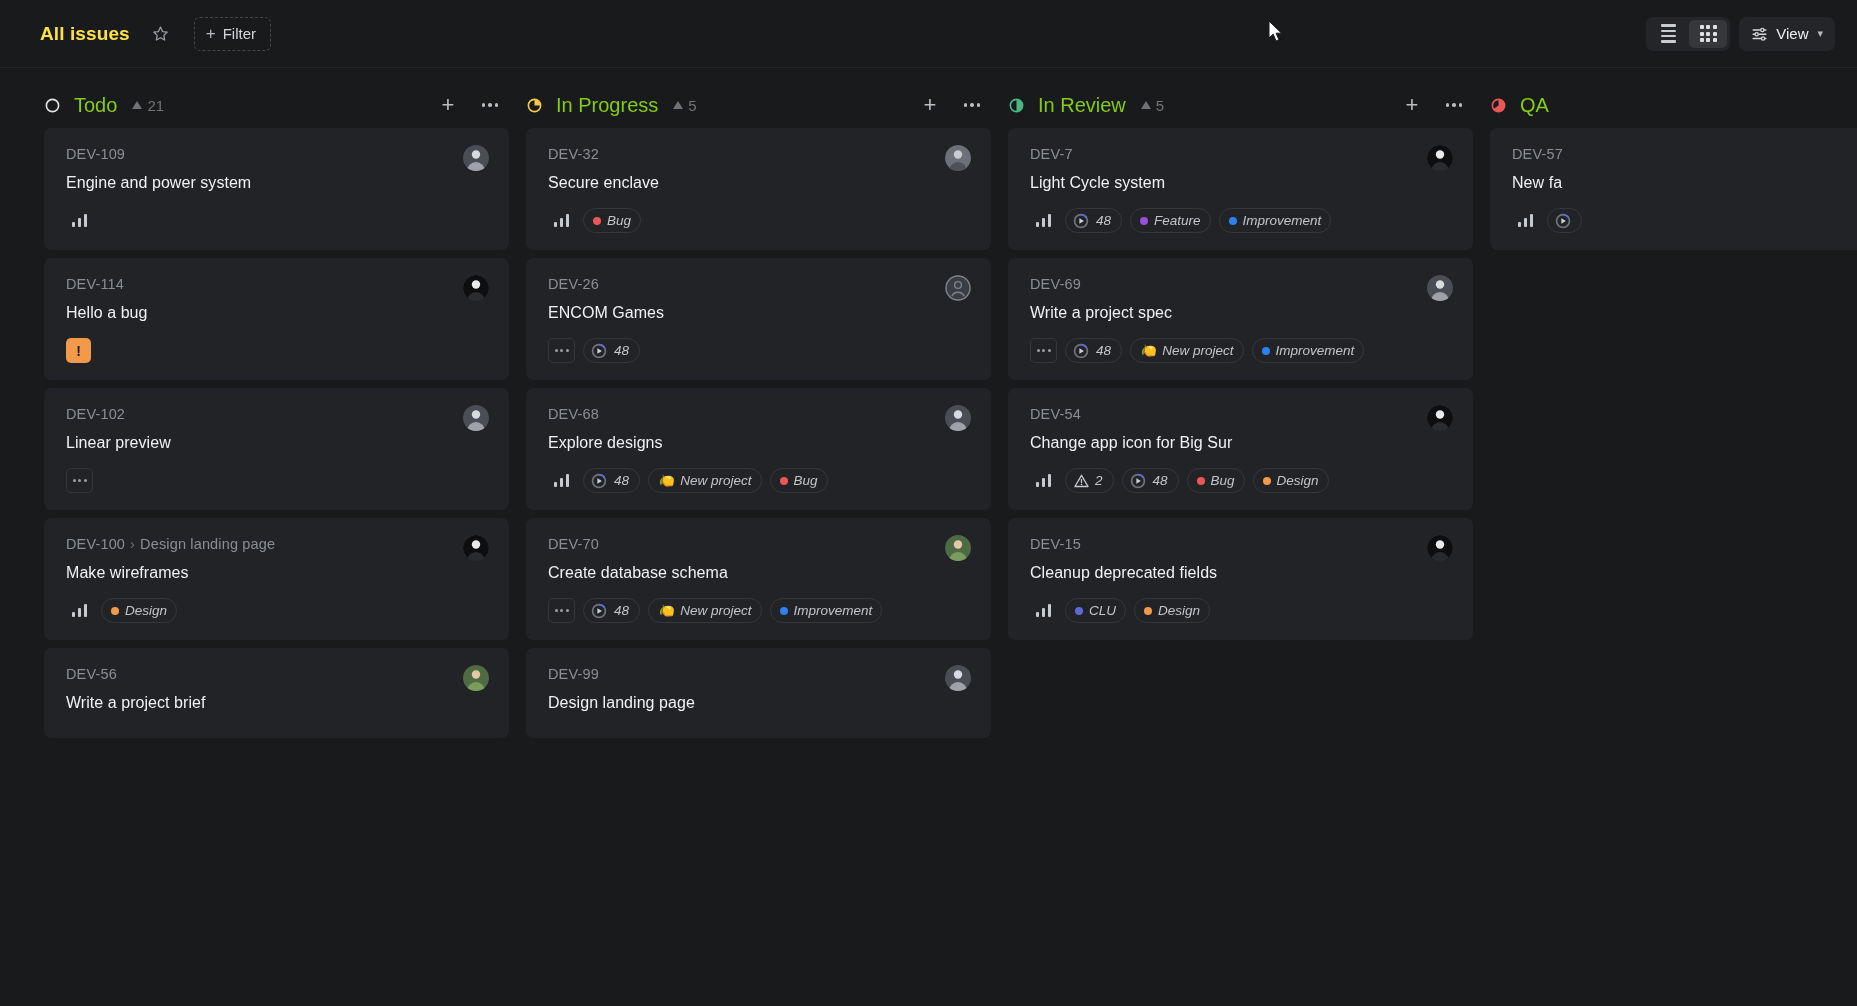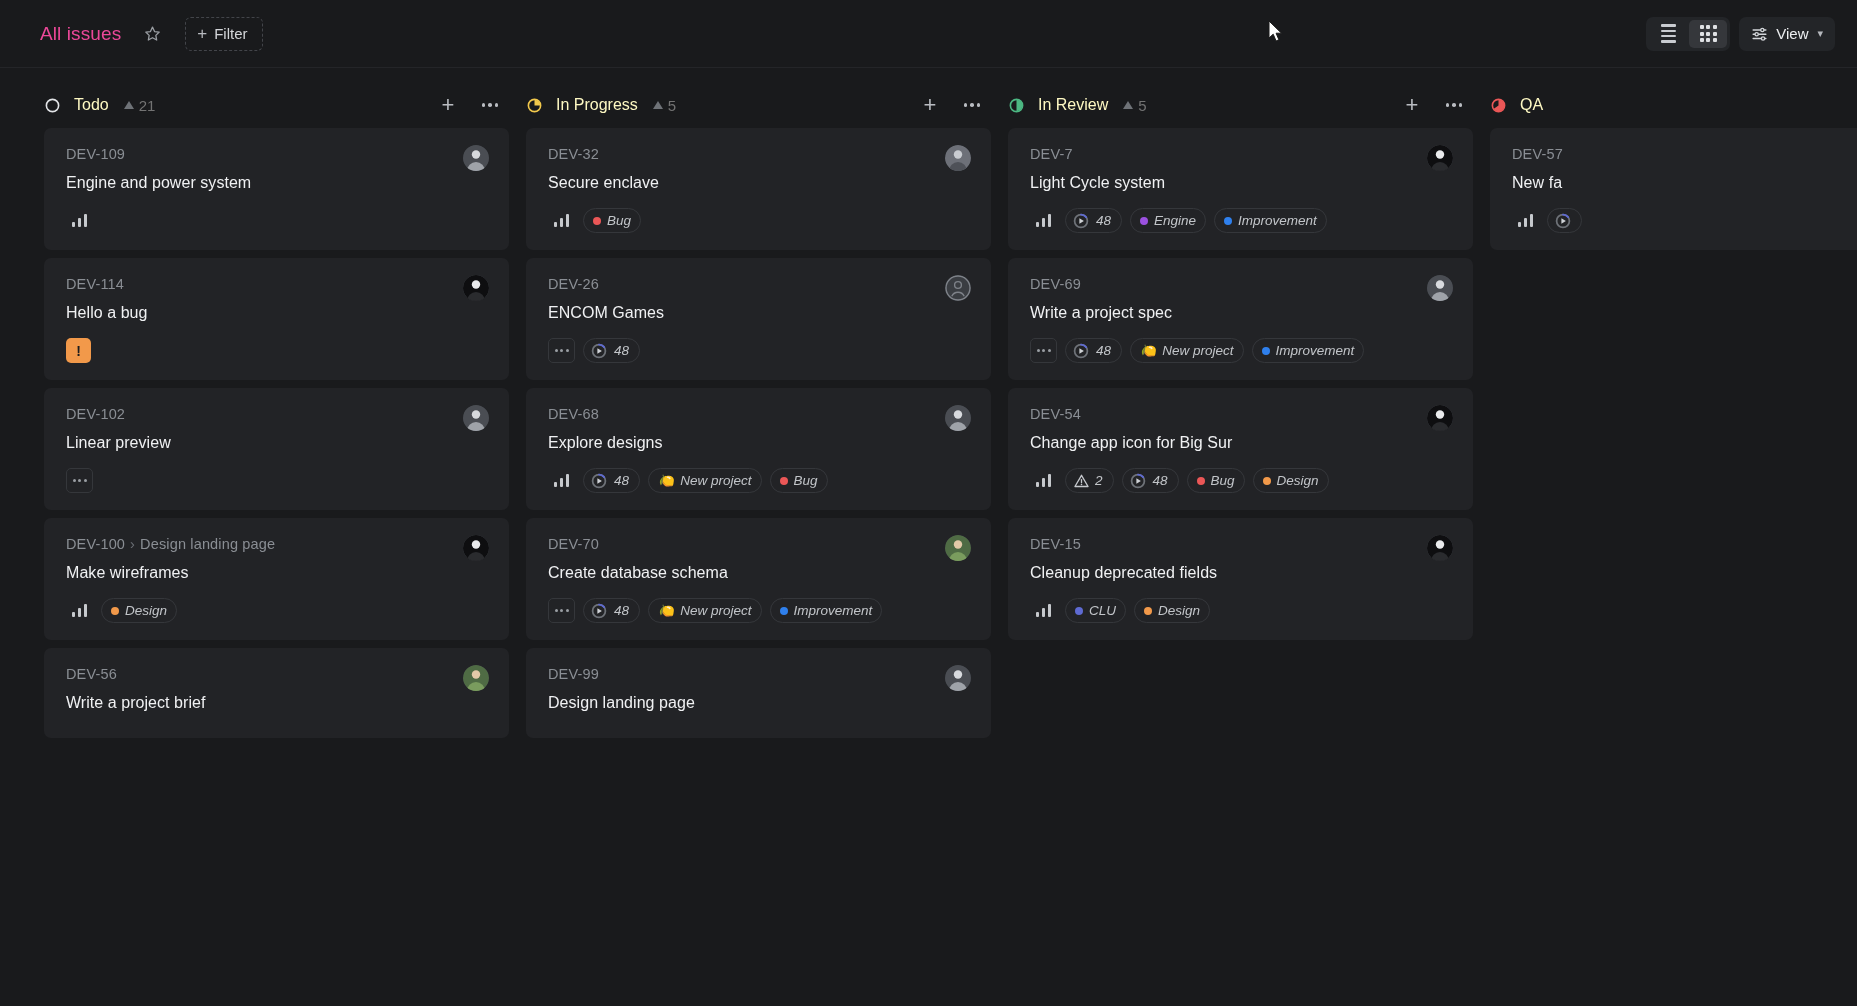--- a/index.html
+++ b/index.html
@@ -14,21 +14,21 @@
   
   .topbar {
     height: 68px;
     display: flex; align-items: center;
     padding: 0 22px 0 40px;
     border-bottom: 1px solid #242528;
     background: #191a1c;
     position: relative;
   }
   .view-title {
-    font-size: 19px; font-weight: 400; color: #ec4899;
+    font-size: 19px; font-weight: 700; color: #fde047;
     letter-spacing: .1px;
   }
   .star-btn {
     width: 30px; height: 30px; margin-left: 16px;
     display: flex; align-items: center; justify-content: center;
     border-radius: 5px; cursor: pointer;
   }
   .star-btn svg { width: 17px; height: 17px; }
   .filter-btn {
     margin-left: 18px;
@@ -80,21 +80,21 @@
     gap: 17px;
     overflow: hidden;
   }
   .column { width: 465px; flex: 0 0 465px; display: flex; flex-direction: column; }
 
   .col-head {
     height: 60px; display: flex; align-items: center;
     padding-top: 14px;
   }
   .col-status-icon { width: 17px; height: 17px; flex: 0 0 17px; margin-right: 13px; }
-  .col-title { font-size: 16px; font-weight: 500; color: #fef9c3; }
+  .col-title { font-size: 20px; font-weight: 500; color: #84cc16; }
   .col-count-wrap { display: flex; align-items: center; gap: 5px; margin-left: 15px; }
   .col-count-tri { width: 0; height: 0; border-left: 5px solid transparent; border-right: 5px solid transparent; border-bottom: 8px solid #6e7277; }
   .col-count { font-size: 15px; color: #737373; }
   .col-actions { margin-left: auto; display: flex; align-items: center; gap: 16px; padding-right: 6px; }
   .col-act {
     width: 26px; height: 26px; border-radius: 5px; cursor: pointer;
     display: flex; align-items: center; justify-content: center;
     color: #a4a8ad;
   }
   .plus-glyph { font-size: 22px; line-height: 1; font-weight: 300; color: #b9bcc1; }
@@ -558,21 +558,21 @@
             <div class="chip chip-count">
               <svg class="estimate-ring" viewBox="0 0 20 20">
                 <circle cx="10" cy="10" r="8" fill="none" stroke="#6e7278" stroke-width="2.2"></circle>
                 <path d="M10 2 A8 8 0 0 1 16.4 5.2" fill="none" stroke="#5e6ad2" stroke-width="2.4" stroke-linecap="round"></path>
                 <path d="M8 6.6 L13.6 10 L8 13.4 Z" fill="#cfd2d6"></path>
               </svg>
               <span>48</span>
             </div>
             <div class="chip">
               <span class="chip-dot" style="background: rgb(155, 81, 224);"></span>
-              <span>Engine</span>
+              <span>Feature</span>
             </div>
             <div class="chip">
               <span class="chip-dot" style="background: rgb(47, 128, 237);"></span>
               <span>Improvement</span>
             </div>
           </div>
           <div class="av-wrap">
             <div class="avatar" style="position: absolute; top: 0px; right: 0px;">
               <svg width="26" height="26" viewBox="0 0 26 26">
                 <circle cx="13" cy="13" r="13" fill="#0e0e10"></circle>

